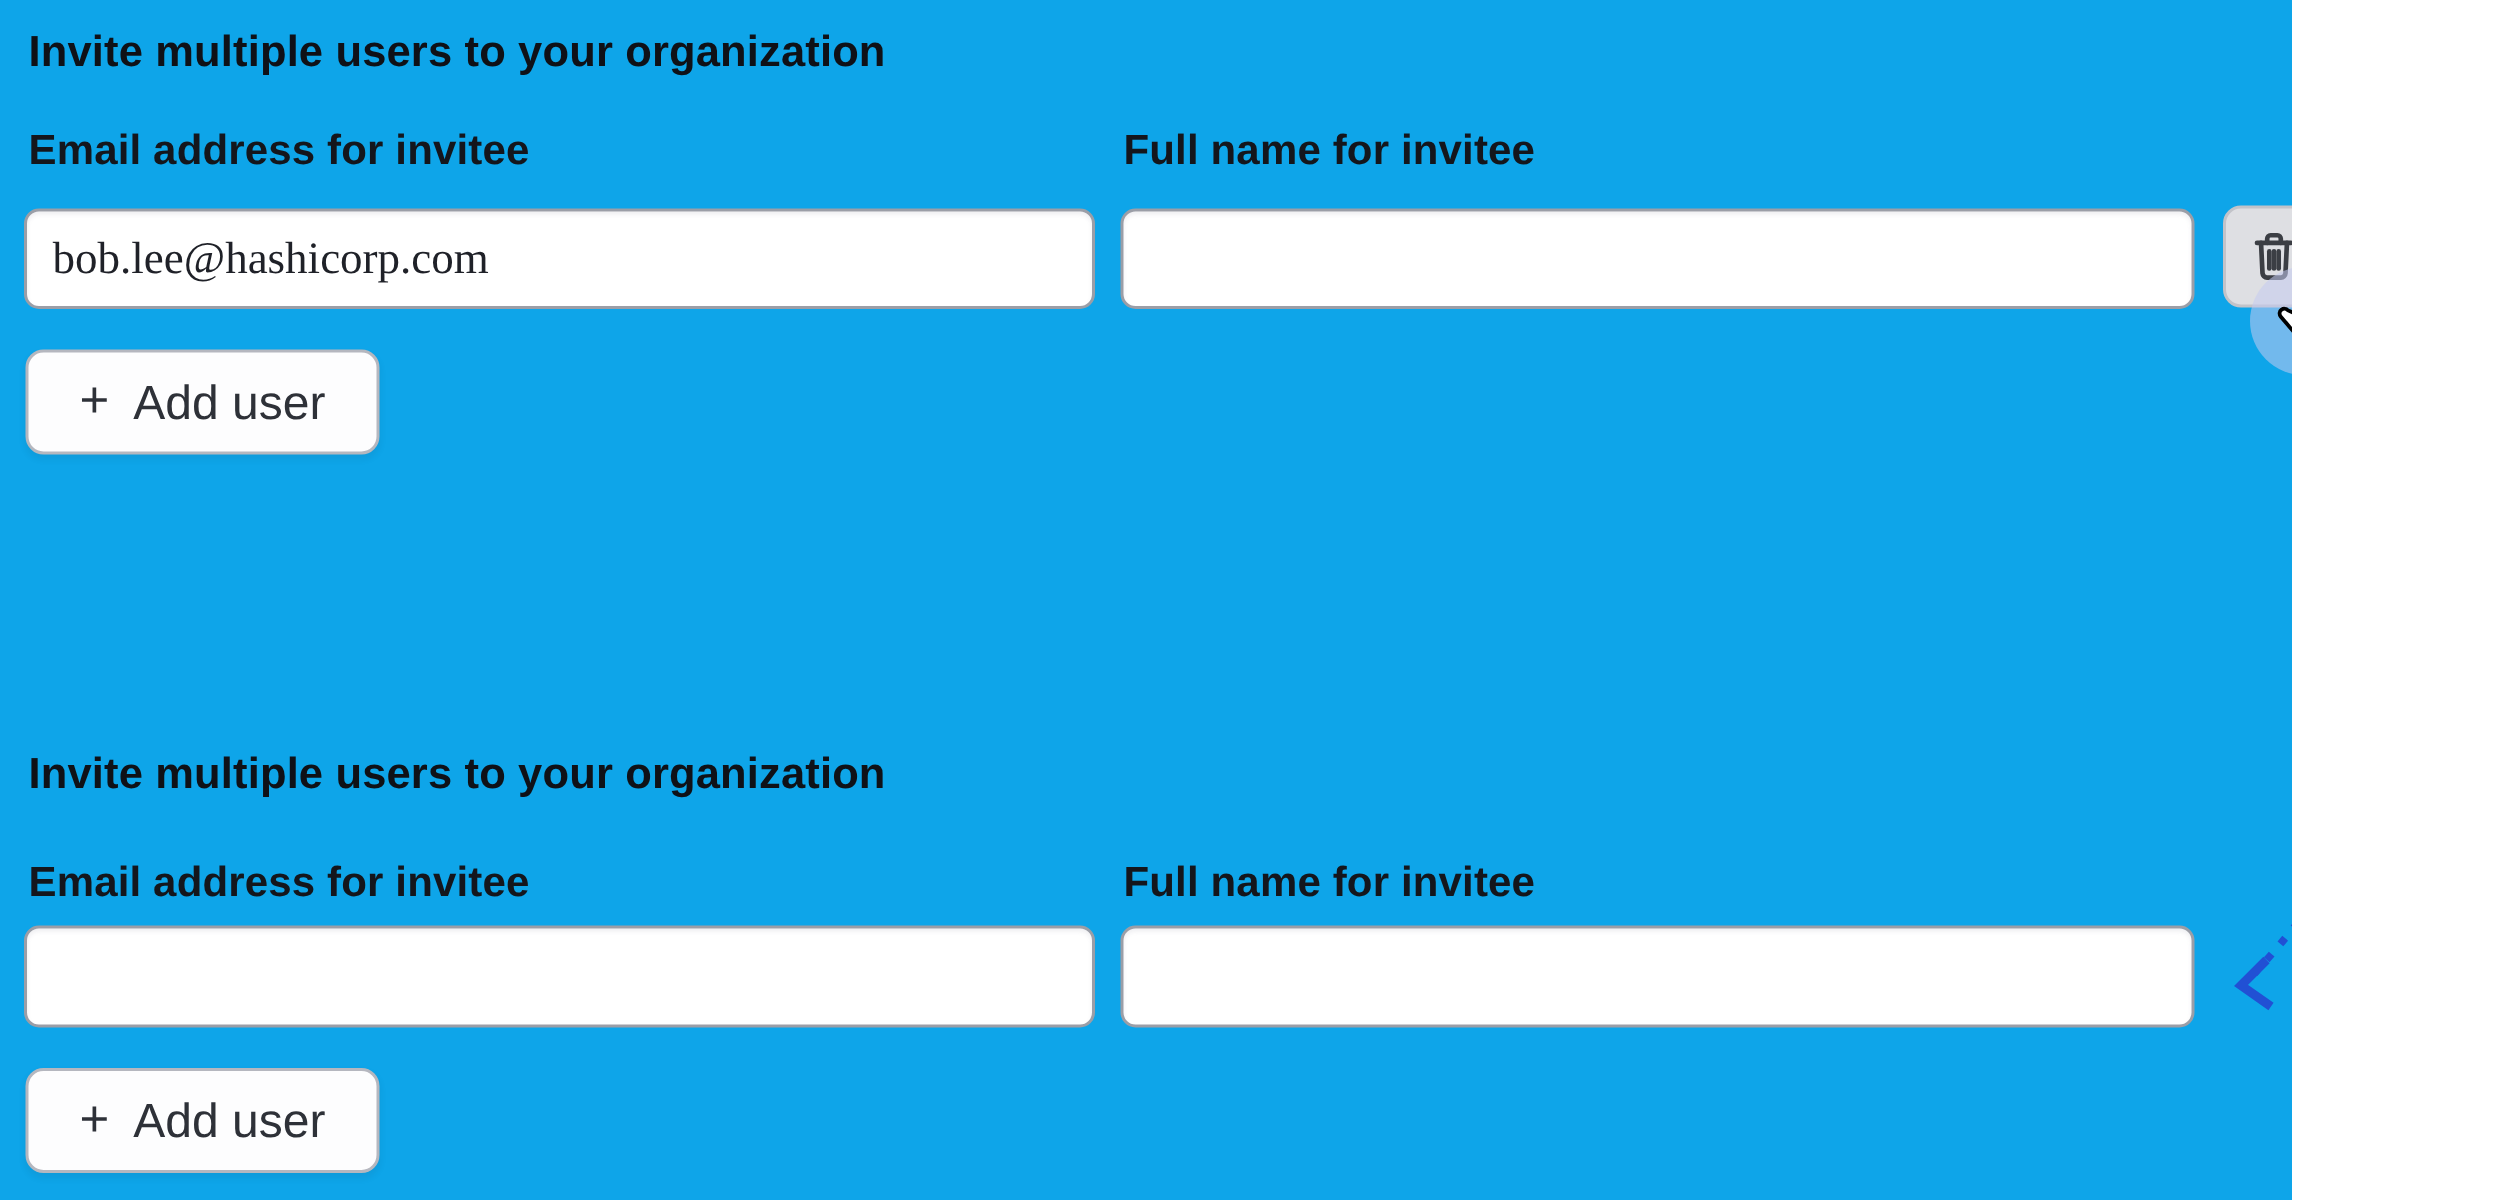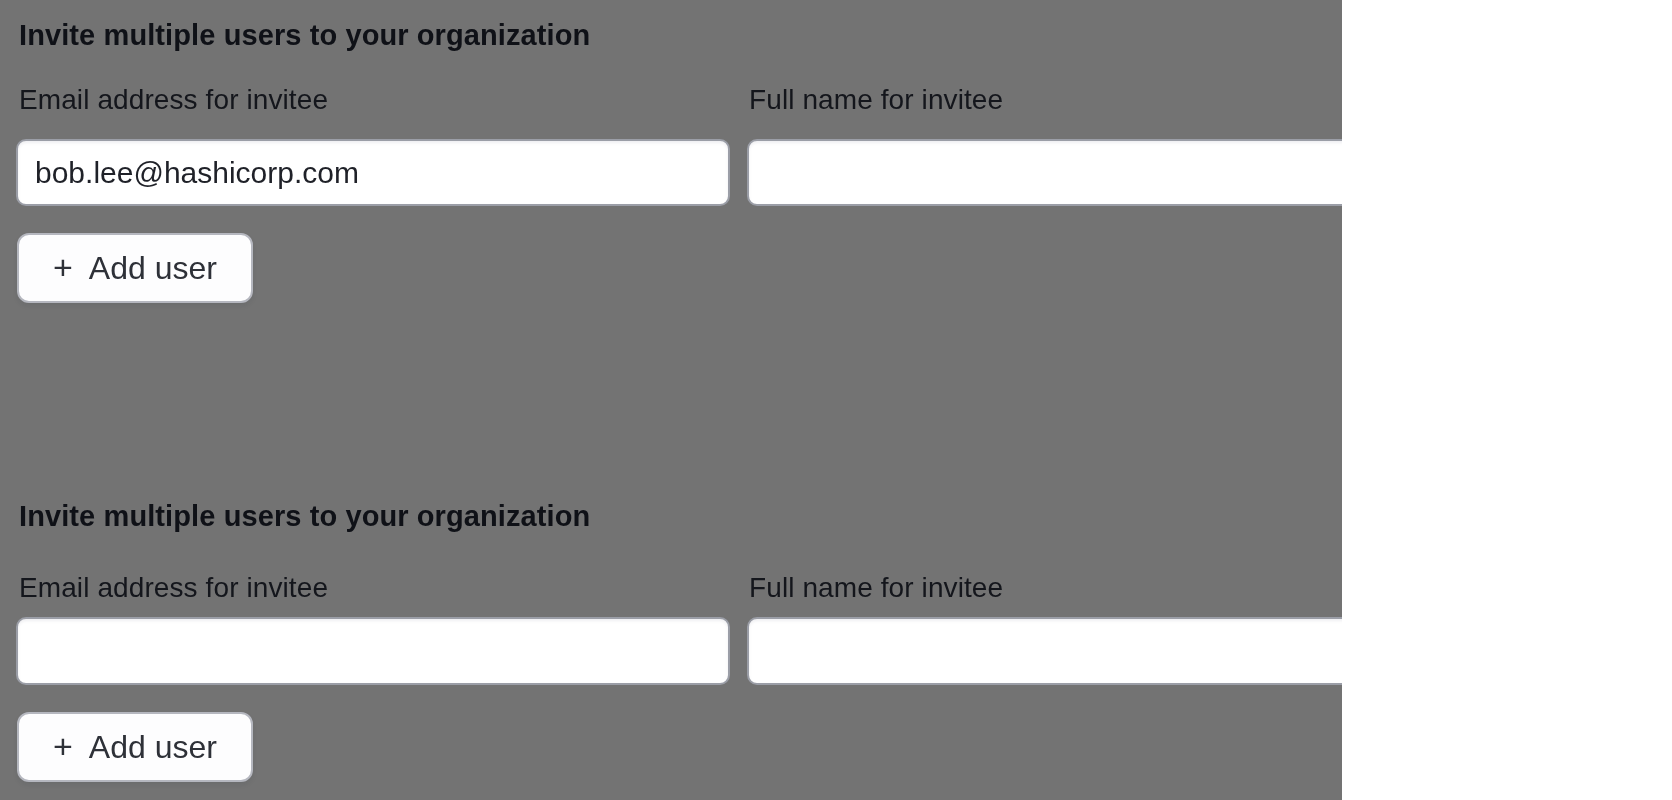--- a/index.html
+++ b/index.html
@@ -1,36 +1,36 @@
 <!DOCTYPE html>
 <html><head>
 <meta charset="utf-8">
 <style>
   * { margin: 0; padding: 0; box-sizing: border-box; }
   html, body { background: #ffffff; }
   .page {
     position: relative;
-    width: 1342px;
+    width: 1528px;
     height: 800px;
-    background: #737373;
+    background: #0ea5e9;
     font-family: "Liberation Sans", sans-serif;
     overflow: hidden;
   }
   .abs { position: absolute; }
 
   .form-heading {
     font-size: 29px;
     font-weight: 700;
     color: #0f1117;
     letter-spacing: 0.1px;
     white-space: nowrap;
   }
   .field-label {
     font-size: 28px;
-    font-weight: 400;
+    font-weight: 700;
     color: #14161c;
     letter-spacing: 0.1px;
     white-space: nowrap;
   }
   .text-input {
     height: 67px;
     border: 2px solid #9b9ea7;
     border-radius: 10px;
     background: #ffffff;
     font-family: "Liberation Sans", sans-serif;
@@ -100,21 +100,21 @@
 <body>
 
 <div class="page">
 
   <section>
     <div class="abs form-heading" style="left:19px; top:19px;">Invite multiple users to your organization</div>
 
     <div class="abs field-label" style="left:19px; top:84px;">Email address for invitee</div>
     <div class="abs field-label" style="left:749px; top:84px;">Full name for invitee</div>
 
-    <input class="abs text-input" style="left: 16px; top: 139px; width: 714px;" type="text" value="bob.lee@hashicorp.com">
+    <input class="abs text-input" style="left: 16px; top: 139px; width: 714px; font-family: Liberation Serif, serif;" type="text" value="bob.lee@hashicorp.com">
     <input class="abs text-input" style="left: 747px; top: 139px; width: 716px;" type="text" value="">
 
     <button class="abs trash-btn" style="left:1482px; top:137px;">
       <span style="display:flex;">
         <svg width="34" height="34" viewBox="0 0 24 24" fill="none" stroke="#3b3e44" stroke-width="2.2" stroke-linecap="round" stroke-linejoin="round">
           <path d="M4 5.6h16"></path>
           <path d="M8.8 5.6V3.7c0-.9.7-1.7 1.6-1.7h3.2c.9 0 1.6.8 1.6 1.7v1.9"></path>
           <path d="M5.9 5.6l.7 14.3c.1 1.1 1 2 2.1 2h6.6c1.1 0 2-.9 2.1-2l.7-14.3"></path>
           <path d="M9.8 9.6v8"></path>
           <path d="M12 9.6v8"></path>

